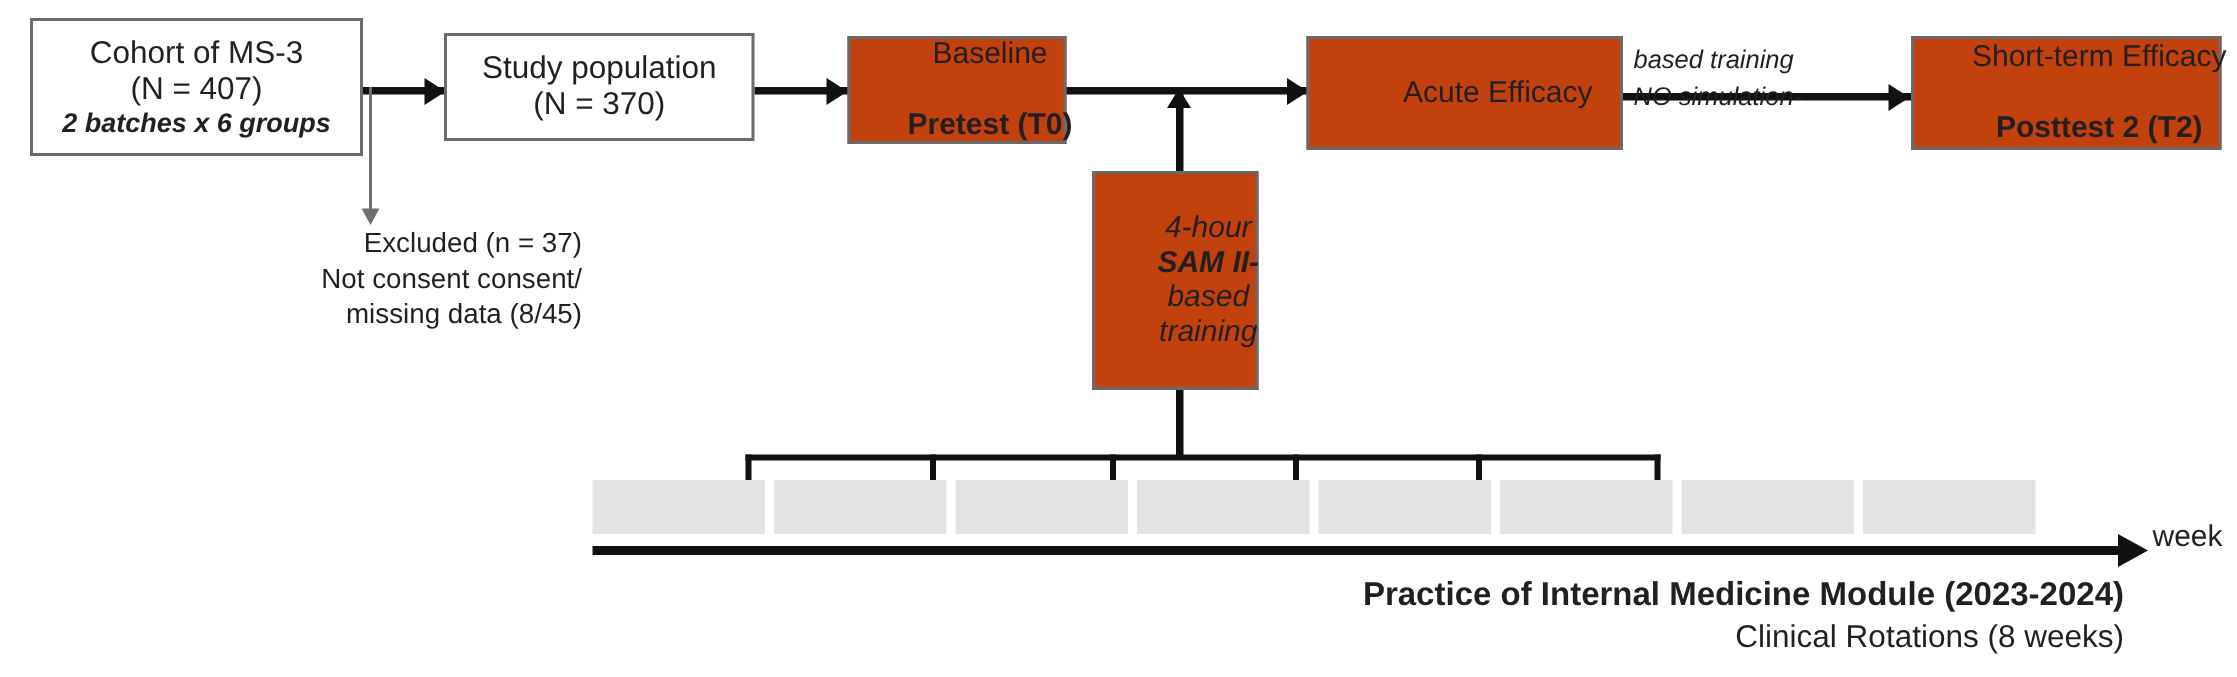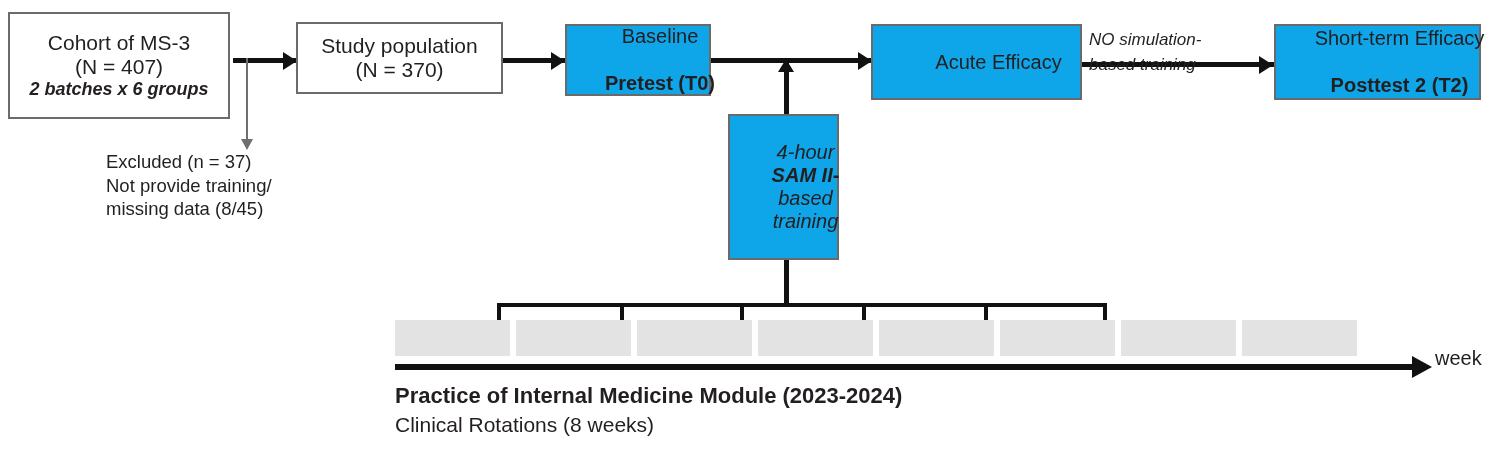--- a/index.html
+++ b/index.html
@@ -28,21 +28,21 @@
     box-sizing: border-box;
     border: 2px solid #6b6b6b;
     display: flex;
     flex-direction: column;
     align-items: center;
     justify-content: center;
     text-align: center;
     line-height: 1.14;
     background: #ffffff;
   }
-  .box.gray { background: #0ea5e9; border-color: #6a6a6a; padding-left: 44px; }
+  .box.gray { background: #c2410c; border-color: #6a6a6a; padding-left: 44px; }
   .box .ln { display: block; white-space: nowrap; }
   .ln.reg  { font-weight: 400; }
   .ln.bold { font-weight: 700; margin-top: 24px; }
   .ln.bi   { font-weight: 700; font-style: italic; }
   .ln.it   { font-style: italic; }
 
   
   .hline {
     position: absolute;
     background: #111111;
@@ -95,21 +95,21 @@
     position: absolute;
     width: 0; height: 0;
     border-top: 11px solid transparent;
     border-bottom: 11px solid transparent;
     border-left: 20px solid #111111;
   }
 
   
   .ftext {
     position: absolute;
-    text-align: left;
+    text-align: right;
     line-height: 1.28;
     white-space: nowrap;
   }
 
   
   .weekblock {
     position: absolute;
     background: #e3e3e3;
     top: 0;
     height: 100%;
@@ -138,21 +138,21 @@
   <div class="arrow-r" style="left:1259px; top:56px;"></div>
 
   <div class="thin-v" style="left:246px; top:58px; height:85px;"></div>
   <div class="arrow-d-thin" style="left:241px; top:139px;"></div>
 
   <div class="vline" style="left:784px; top:62px; height:58px;"></div>
   <div class="arrow-u" style="left:778px; top:59px;"></div>
 
   <div class="vline" style="left:784px; top:258px; height:46px;"></div>
 
-  <div class="box" style="left:8px; top:12px; width:222px; height:107px; font-size:21px;">
+  <div class="box" style="left:20px; top:12px; width:222px; height:92px; font-size:21px;">
     <span class="ln reg">Cohort of MS-3</span>
     <span class="ln reg">(N = 407)</span>
     <span class="ln bi" style="font-size:18px;">2 batches x 6 groups</span>
   </div>
 
   <div class="box" style="left:296px; top:22px; width:207px; height:72px; font-size:21px;">
     <span class="ln reg">Study population</span>
     <span class="ln reg">(N = 370)</span>
   </div>
 
@@ -172,27 +172,27 @@
 
   <div class="box gray" style="left:728px; top:114px; width:111px; height:146px; font-size:20px;">
     <span class="ln it">4-hour</span>
     <span class="ln bi">SAM II-</span>
     <span class="ln it">based</span>
     <span class="ln it">training</span>
   </div>
 
   <div class="ftext" style="left:106px; top:150px; width:282px; font-size:18.5px;">
     <div>Excluded (n = 37)</div>
-    <div>Not provide training/</div>
+    <div>Not consent consent/</div>
     <div>missing data (8/45)</div>
   </div>
 
   <div class="ftext" style="left:1089px; top:28px; width:180px; font-size:17px; font-style:italic; text-align:left; line-height:1.45;">
+    <div>based training</div>
     <div>NO simulation-</div>
-    <div>based training</div>
   </div>
 
   <div class="bracket-h" style="left:497px; top:303px; width:610px;"></div>
   <div class="tick" style="left:497px; top:303px; height:53px;"></div>
   <div class="tick" style="left:620px; top:303px; height:53px;"></div>
   <div class="tick" style="left:740px; top:303px; height:53px;"></div>
   <div class="tick" style="left:862px; top:303px; height:53px;"></div>
   <div class="tick" style="left:984px; top:303px; height:53px;"></div>
   <div class="tick" style="left:1103px; top:303px; height:53px;"></div>
 

